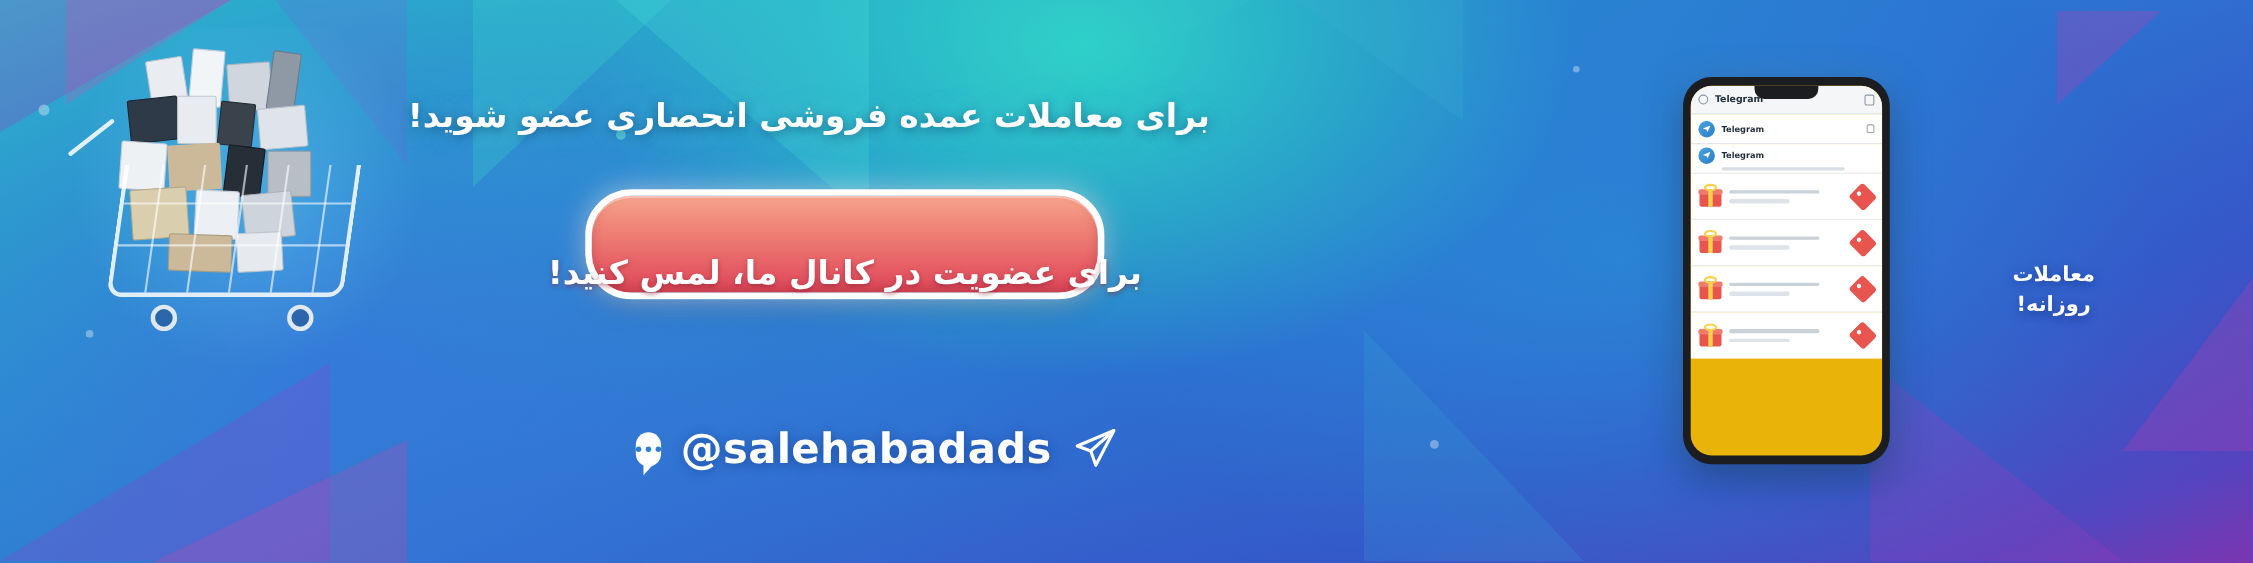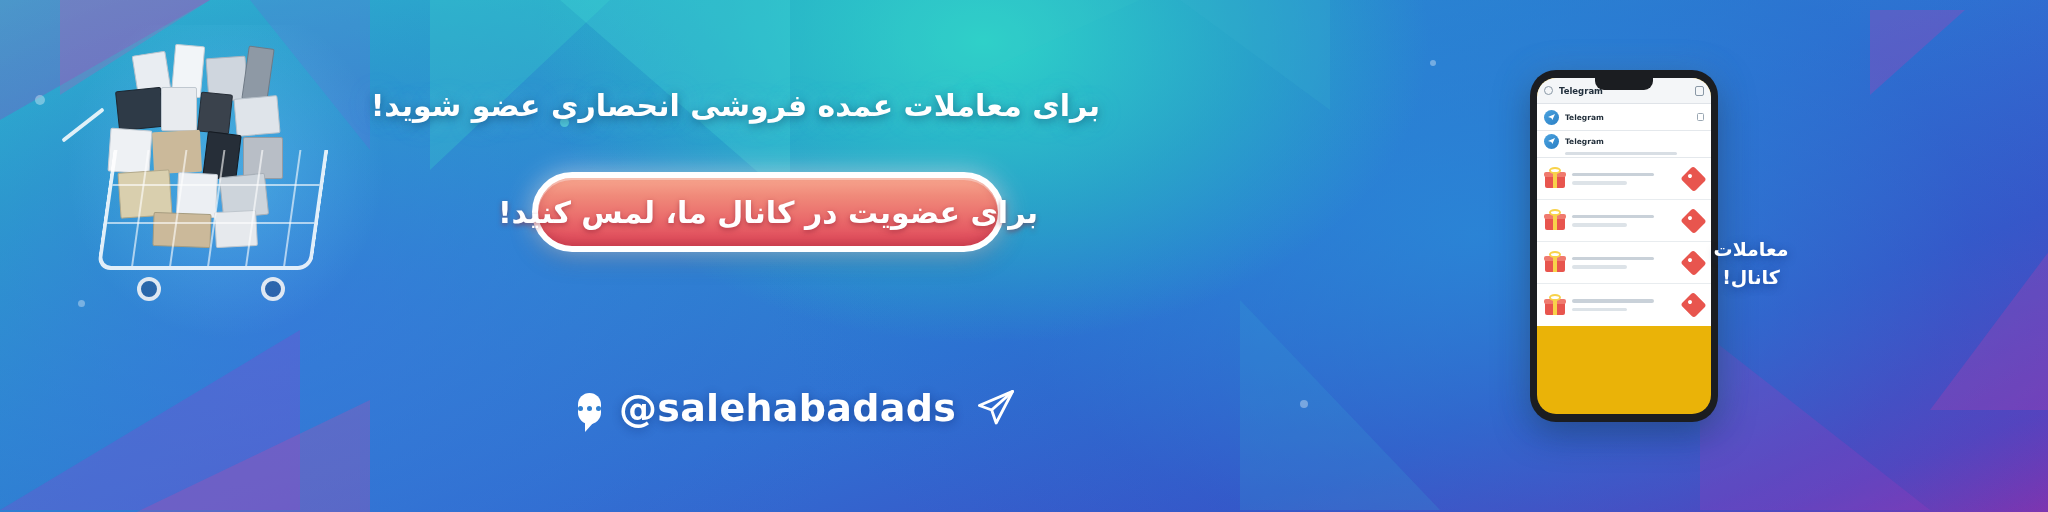--- a/index.html
+++ b/index.html
@@ -44,27 +44,27 @@
 
   
   #headline {
     position:absolute; left:380px; top:86px; width:720px;
     direction:rtl; text-align:center; color:#ffffff;
     font-size:30px; font-weight:bold; line-height:1.35; white-space:nowrap;
     text-shadow:0 2px 10px rgba(8,50,90,.55), 0 0 26px rgba(120,225,255,.35);
   }
 
   #cta-button {
-    position:absolute; left:532px; top:172px; width:472px; height:80px;
+    position:absolute; left:532px; top:172px; width:472px; height:100px;
     border-radius:42px;
     background:linear-gradient(180deg,#f7a58e 0%,#f08a7a 26%,#ea6d6c 58%,#e2525f 86%,#dd4a59 100%);
     border:6px solid #ffffff;
     box-shadow:0 0 26px rgba(255,255,255,.55), 0 8px 22px rgba(10,40,90,.35),
                inset 0 2px 0 rgba(255,255,255,.35), inset 0 -4px 10px rgba(150,30,50,.3);
-    display:flex; align-items:center; justify-content:center;
+    display:flex; align-items:flex-end; justify-content:center;
     cursor:pointer;
   }
   #cta-label {
     direction:rtl; color:#ffffff; font-size:30px; font-weight:bold; white-space:nowrap;
     text-shadow:0 2px 5px rgba(140,30,50,.55);
   }
 
   #handle-row {
     position:absolute; left:588px; top:382px; width:420px; height:52px;
     display:flex; align-items:center; justify-content:center; gap:18px;
@@ -131,21 +131,21 @@
   .tg-txt { flex:1; }
   .tg-txt .l1{height:3.5px;width:78%;background:#c9d1d9;border-radius:2px;}
   .tg-txt .l2{height:3.5px;width:52%;background:#dde3e8;border-radius:2px;margin-top:5px;}
   .tag { width:19px;height:18px; position:relative; flex:0 0 auto; }
   .tag:before{content:"";position:absolute;inset:0;background:#e8554e;
     transform:rotate(45deg);border-radius:3px;}
   .tag:after{content:"";position:absolute;left:4px;top:4px;width:4px;height:4px;
     border-radius:50%;background:#fff;transform:rotate(45deg);}
 
   #right-text {
-    position:absolute; left:1666px; top:236px; width:170px;
+    position:absolute; left:1782px; top:236px; width:170px;
     direction:rtl; text-align:center; color:#ffffff;
     font-size:19px; font-weight:bold; line-height:1.45;
     text-shadow:0 2px 8px rgba(10,40,110,.5);
   }
 
   .dot { position:absolute; border-radius:50%; background:rgba(255,255,255,.35); }
 </style>
 </head>
 <body>
 
@@ -308,16 +308,16 @@
             <span class="l2" style="display:block"></span>
           </span>
         <span class="tag"></span>
       </div>
 
     </div>
   </div>
 
   <div id="right-text">
     <div>معاملات</div>
-    <div>کانال!</div>
+    <div>روزانه!</div>
   </div>
 
 </div>
 
 </body></html>

